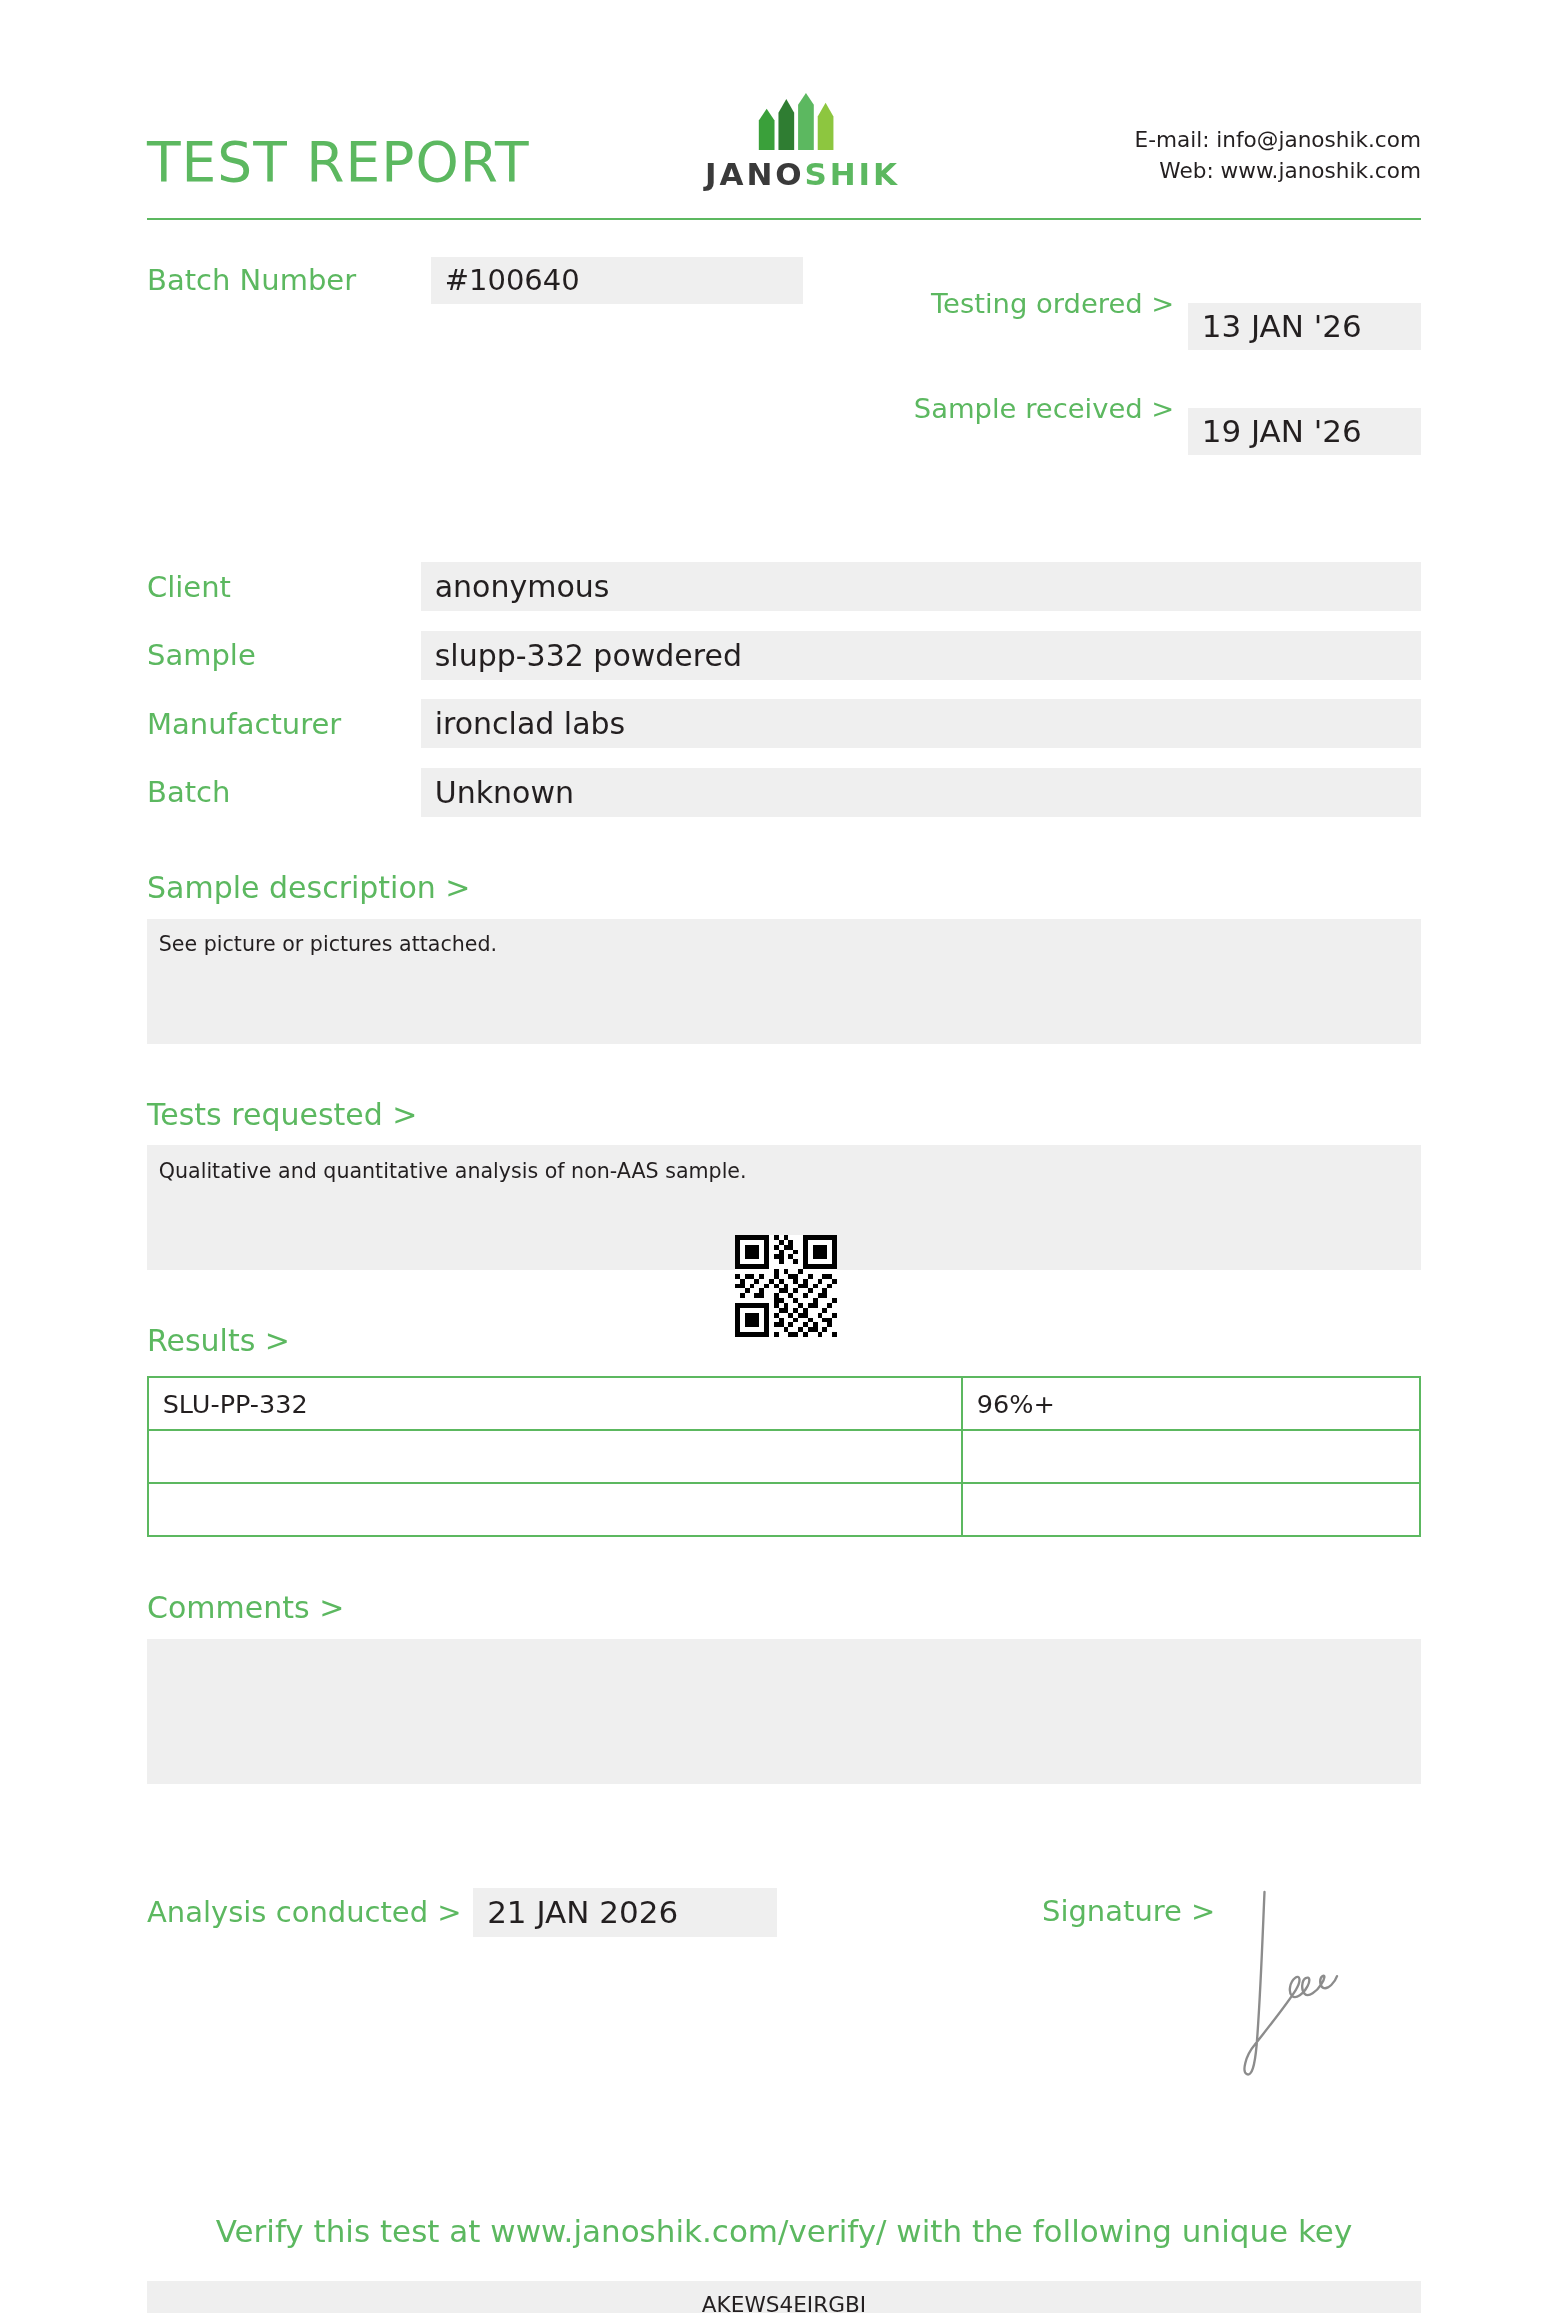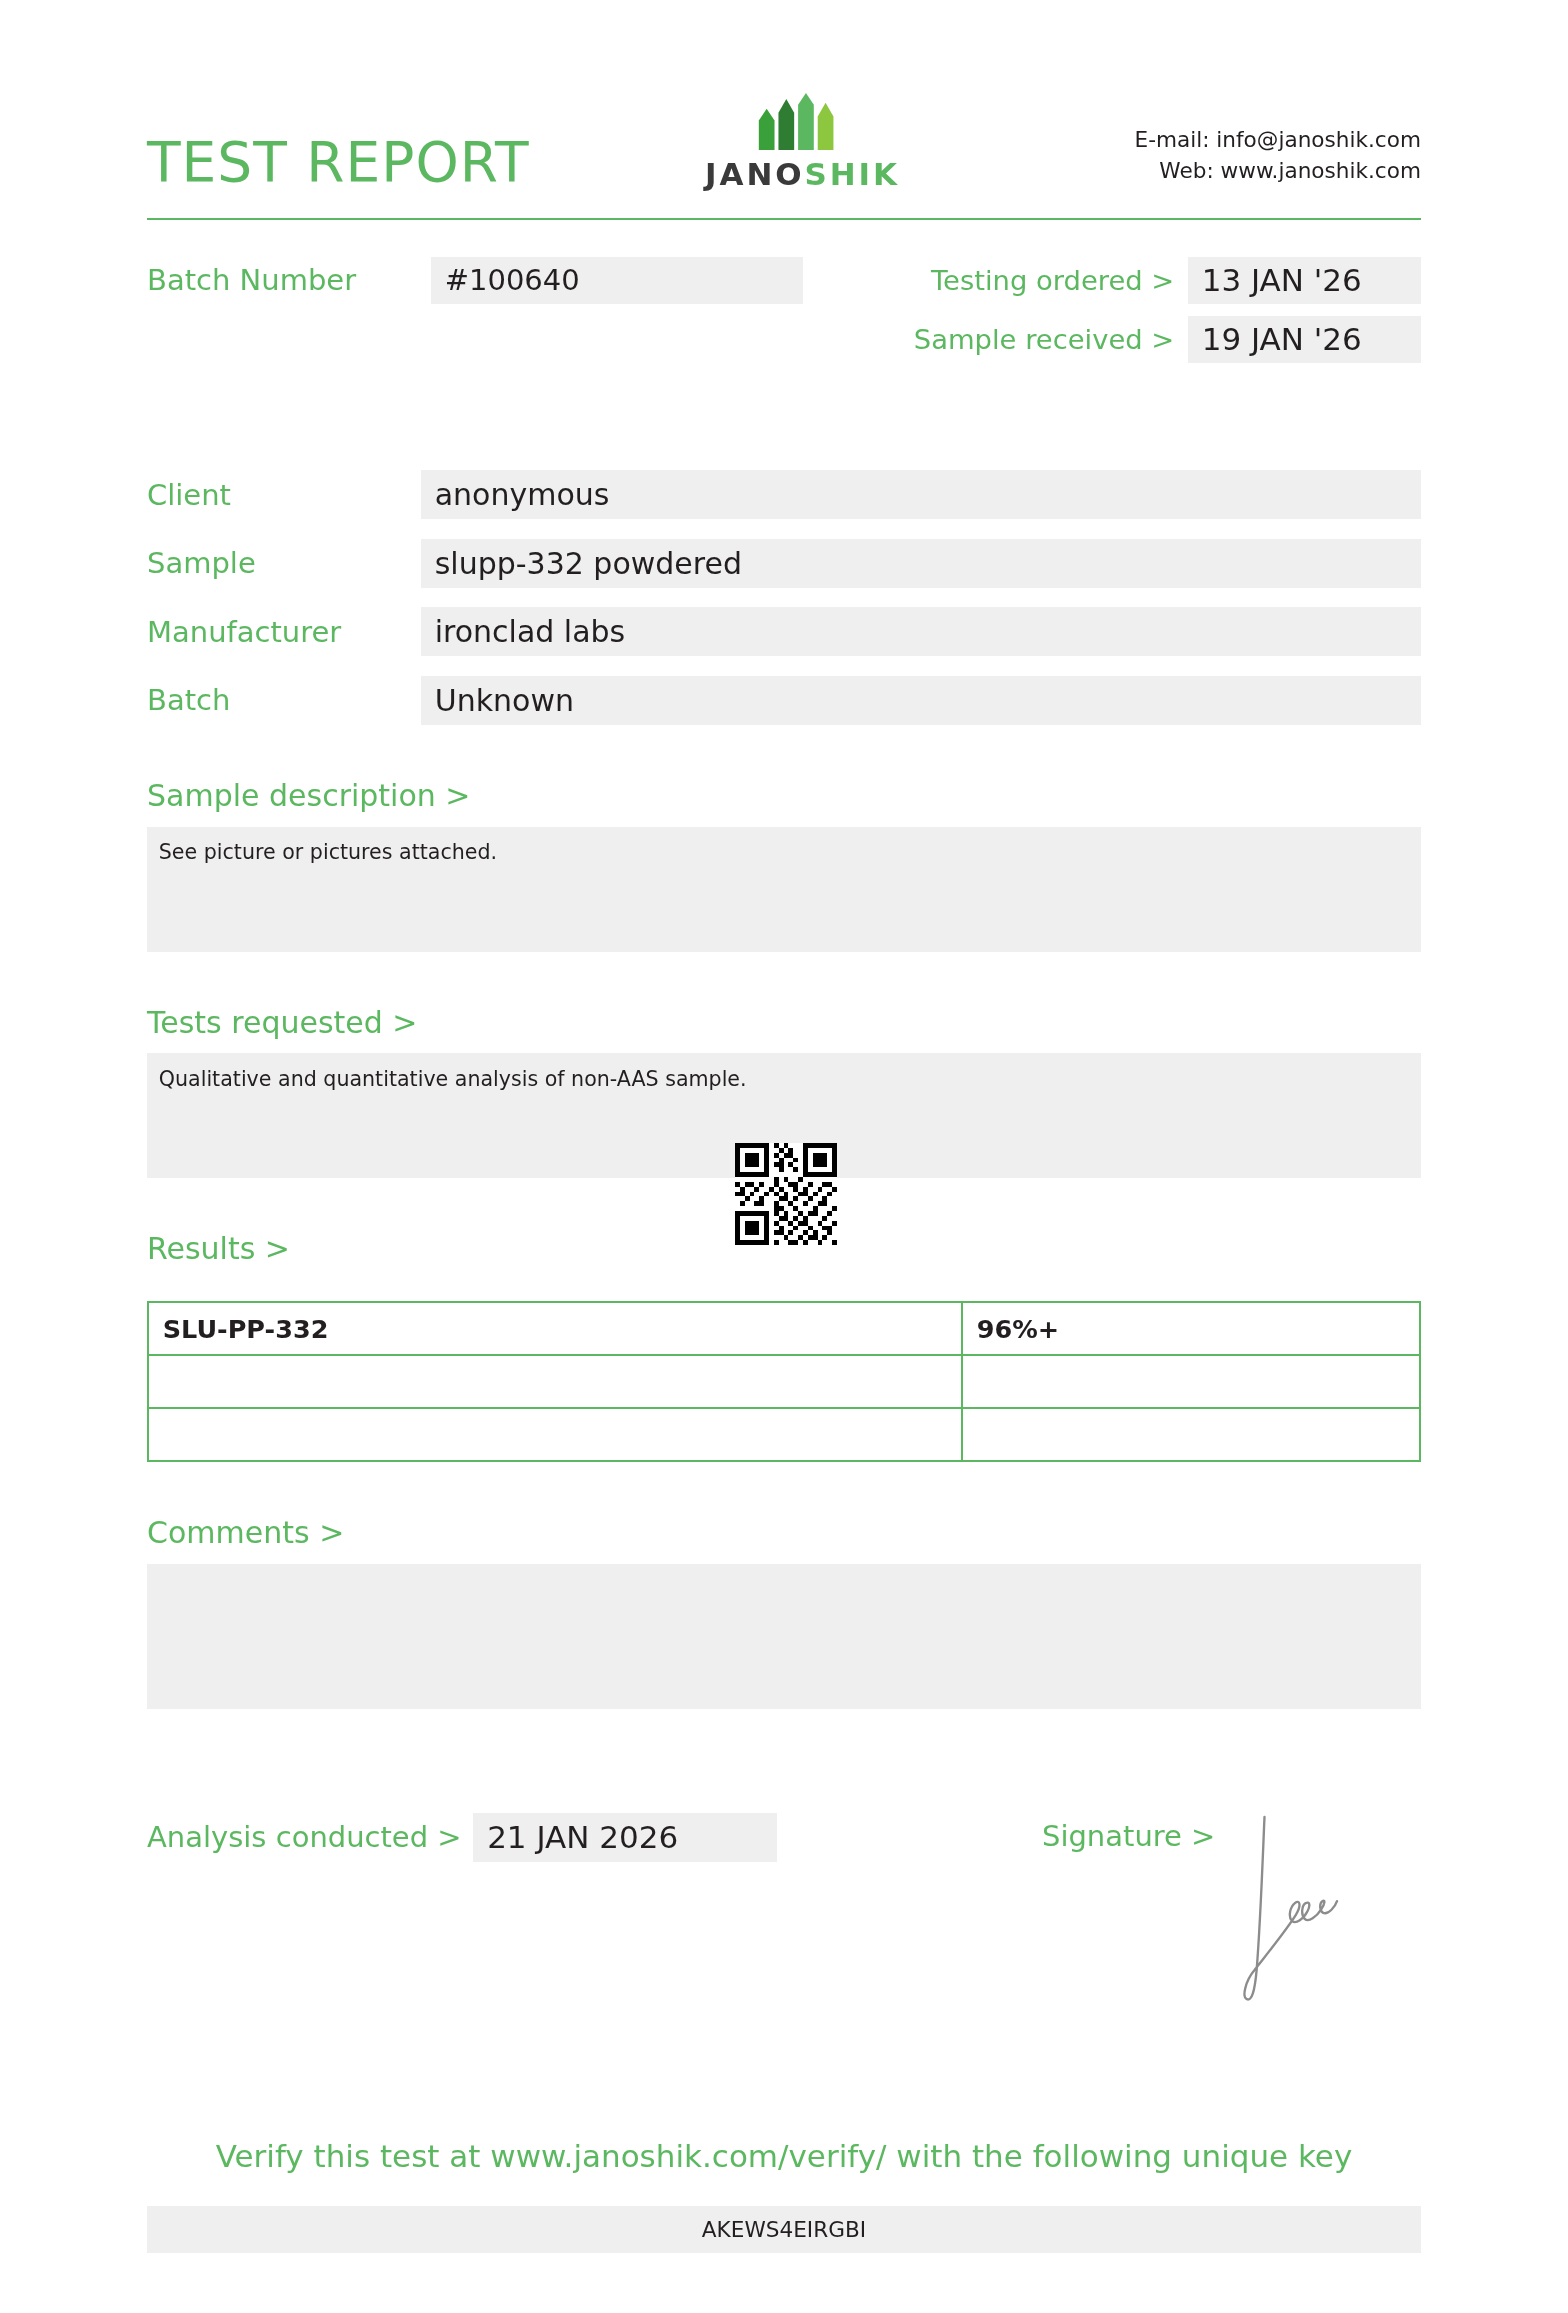--- a/index.html
+++ b/index.html
@@ -113,20 +113,21 @@
   }
   .date-box {
     background: #efefef;
     width: 233px;
     height: 47px;
     line-height: 47px;
     font-size: 31px;
     text-align: left;
     padding-left: 13.7px;
     box-sizing: border-box;
+    margin-top: 46px;
   }
   
   .info-block {
     margin-top: 94px;
   }
   .info-row {
     display: flex;
     align-items: center;
     margin-bottom: 19.6px;
   }
@@ -173,22 +174,21 @@
   .qr {
     position: absolute;
     left: 588px;
     top: -35px;
     width: 102px;
     height: 102px;
   }
   table.results {
     width: 100%;
     border-collapse: collapse;
-    margin-top: 21px;
-    font-weight: bold;
+    margin-top: 4px;
   }
   table.results td {
     border: 2px solid #5cb860;
     height: 53px;
     font-size: 25.5px;
     padding: 0 13.7px;
     box-sizing: border-box;
   }
   td.col-left { width: 64%; }
   

